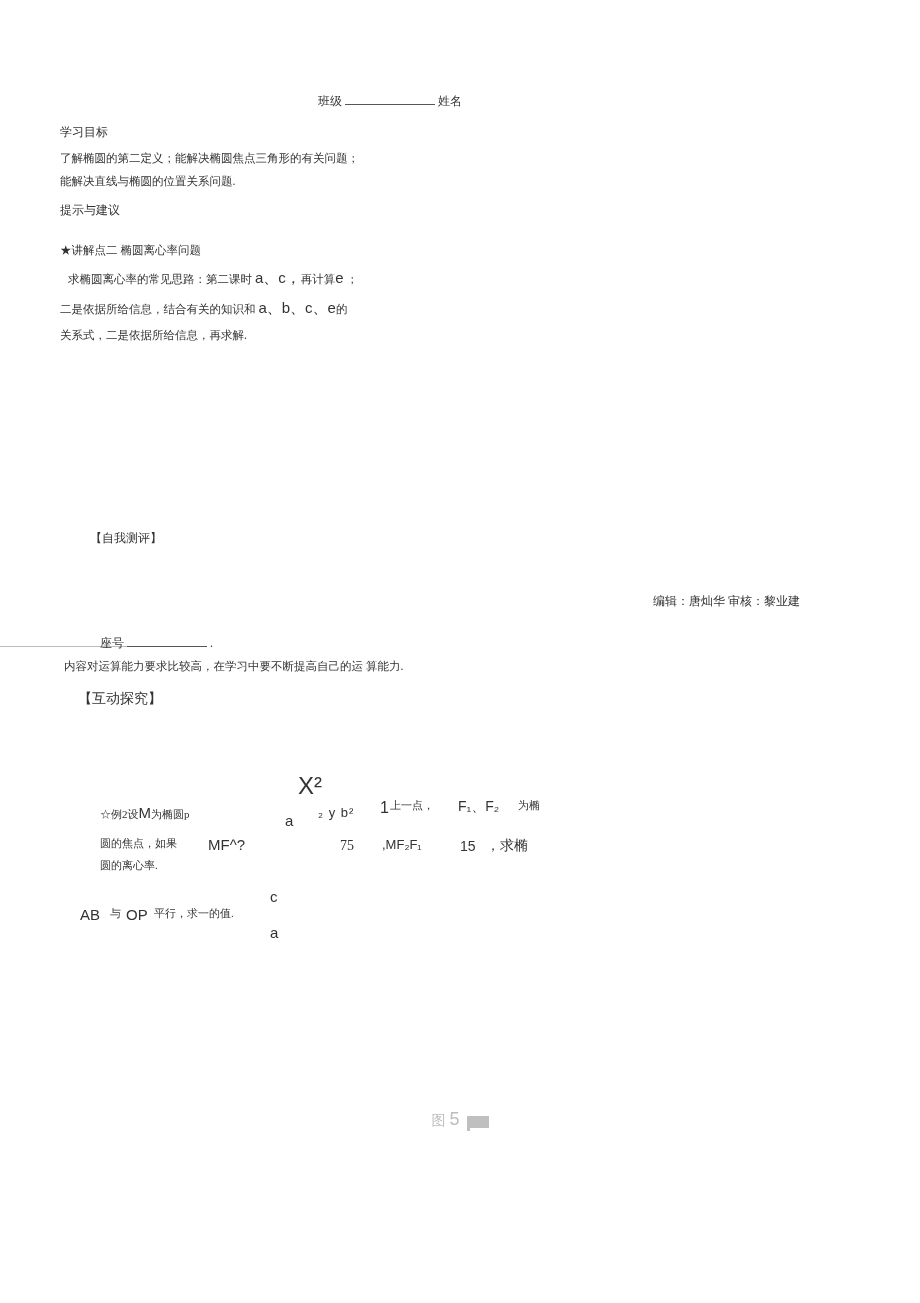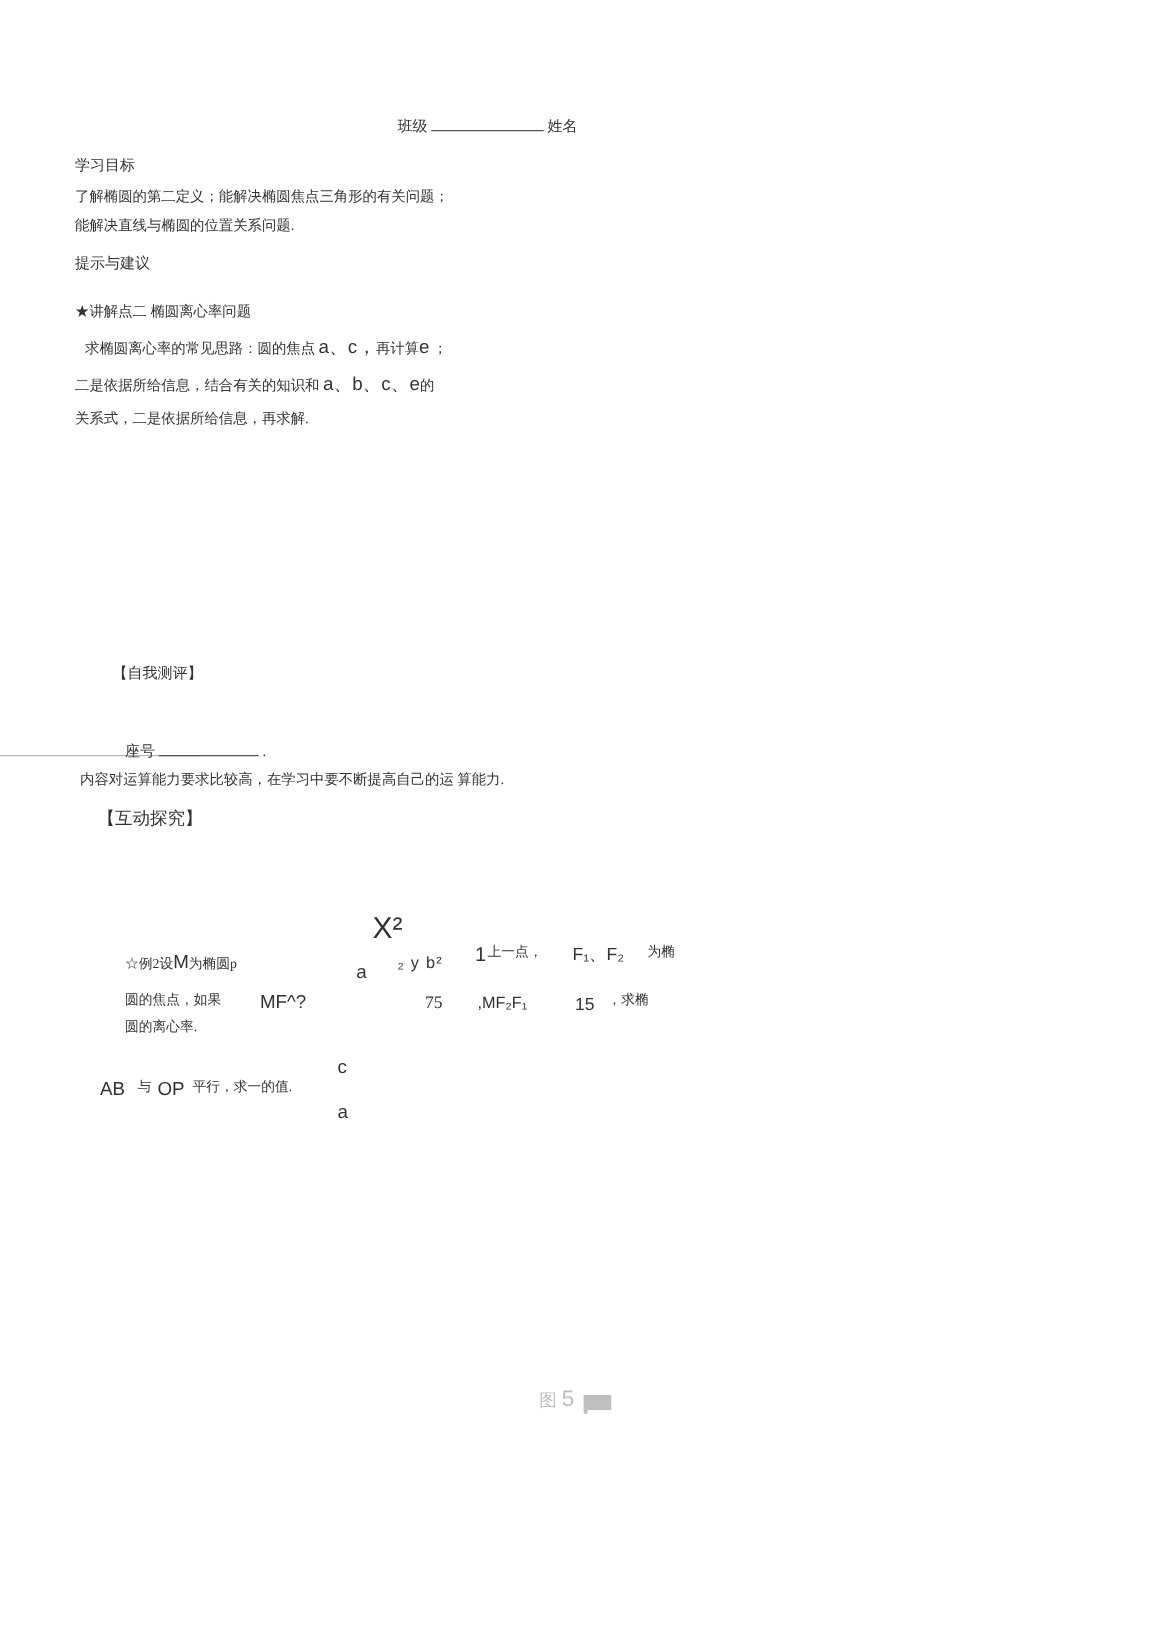--- a/index.html
+++ b/index.html
@@ -96,21 +96,21 @@
   .ex-2yb   { position: absolute; top: 38px; left: 218px; font-family: Arial; font-size: 13px; letter-spacing: 1px; }
   .ex-1     { position: absolute; top: 30px; left: 280px; font-family: Arial; font-size: 16px; }
   .ex-shang { position: absolute; top: 32px; left: 290px; font-size: 11px; }
   .ex-F1F2  { position: absolute; top: 30px; left: 358px; font-family: Arial; font-size: 14px; }
   .ex-weitu { position: absolute; top: 32px; left: 418px; font-size: 11px; }
   .ex-line2 { position: absolute; top: 70px; left: 0; font-size: 11px; }
   .ex-MF    { position: absolute; top: 68px; left: 108px; font-family: Arial; font-size: 15px; }
   .ex-75    { position: absolute; top: 70px; left: 240px; font-family: Liberation Serif, serif; font-size: 14px; }
   .ex-MF2   { position: absolute; top: 70px; left: 282px; font-family: Arial; font-size: 13px; }
   .ex-15    { position: absolute; top: 70px; left: 360px; font-family: Arial; font-size: 14px; }
-  .ex-qiu   { position: absolute; top: 70px; left: 386px; font-size: 11px; }
+  .ex-qiu   { position: absolute; top: 70px; left: 386px; font-size: 14px; }
   .ex-line3 { position: absolute; top: 92px; left: 0; font-size: 11px; }
   .ex-c     { position: absolute; top: 120px; left: 170px; font-family: Arial; font-size: 15px; }
   .ex-AB    { position: absolute; top: 138px; left: -20px; font-family: Arial; font-size: 15px; }
   .ex-OP    { position: absolute; top: 138px; left: 26px; font-family: Arial; font-size: 15px; }
   .ex-yi    { position: absolute; top: 140px; left: 10px; font-size: 11px; }
   .ex-px    { position: absolute; top: 140px; left: 54px; font-size: 11px; }
   .ex-a2    { position: absolute; top: 156px; left: 170px; font-family: Arial; font-size: 15px; }
   .footer {
     position: absolute;
     left: 0; right: 0;
@@ -144,30 +144,31 @@
 <div class="underline-heading">学习目标</div>
 <div class="para">了解椭圆的第二定义；能解决椭圆焦点三角形的有关问题；</div>
 <div class="para">能解决直线与椭圆的位置关系问题.</div>
 
 <div class="underline-heading" style="margin-top:6px;">提示与建议</div>
 
 <div style="height:14px;"></div>
 
 <div class="para">★讲解点二 椭圆离心率问题</div>
 <div class="para indent">
-  <span>求椭圆离心率的常见思路：圆的焦点 </span><span class="big-latin">a、c，</span><span>再计算</span><span class="big-latin">e</span><span> ；</span>
+  <span>求椭圆离心率的常见思路：第二课时 </span><span class="big-latin">a、c，</span><span>再计算</span><span class="big-latin">e</span><span> ；</span>
 </div>
 <div class="para">
   <span>二是依据所给信息，结合有关的知识和 </span><span class="big-latin">a、b、c、e</span><span>的</span>
 </div>
 <div class="para">关系式，二是依据所给信息，再求解.</div>
 
 <div class="self-eval">【自我测评】</div>
 
 <div class="title-block">
+  <div class="title-sub">编辑：唐灿华 审核：黎业建</div>
 </div>
 
 <div class="seat-row">
   <div class="seat-rule"></div>
   <div class="seat-text">
     <span>座号</span>
     <span class="blank-line-short"></span>
     <span>.</span>
   </div>
 </div>

